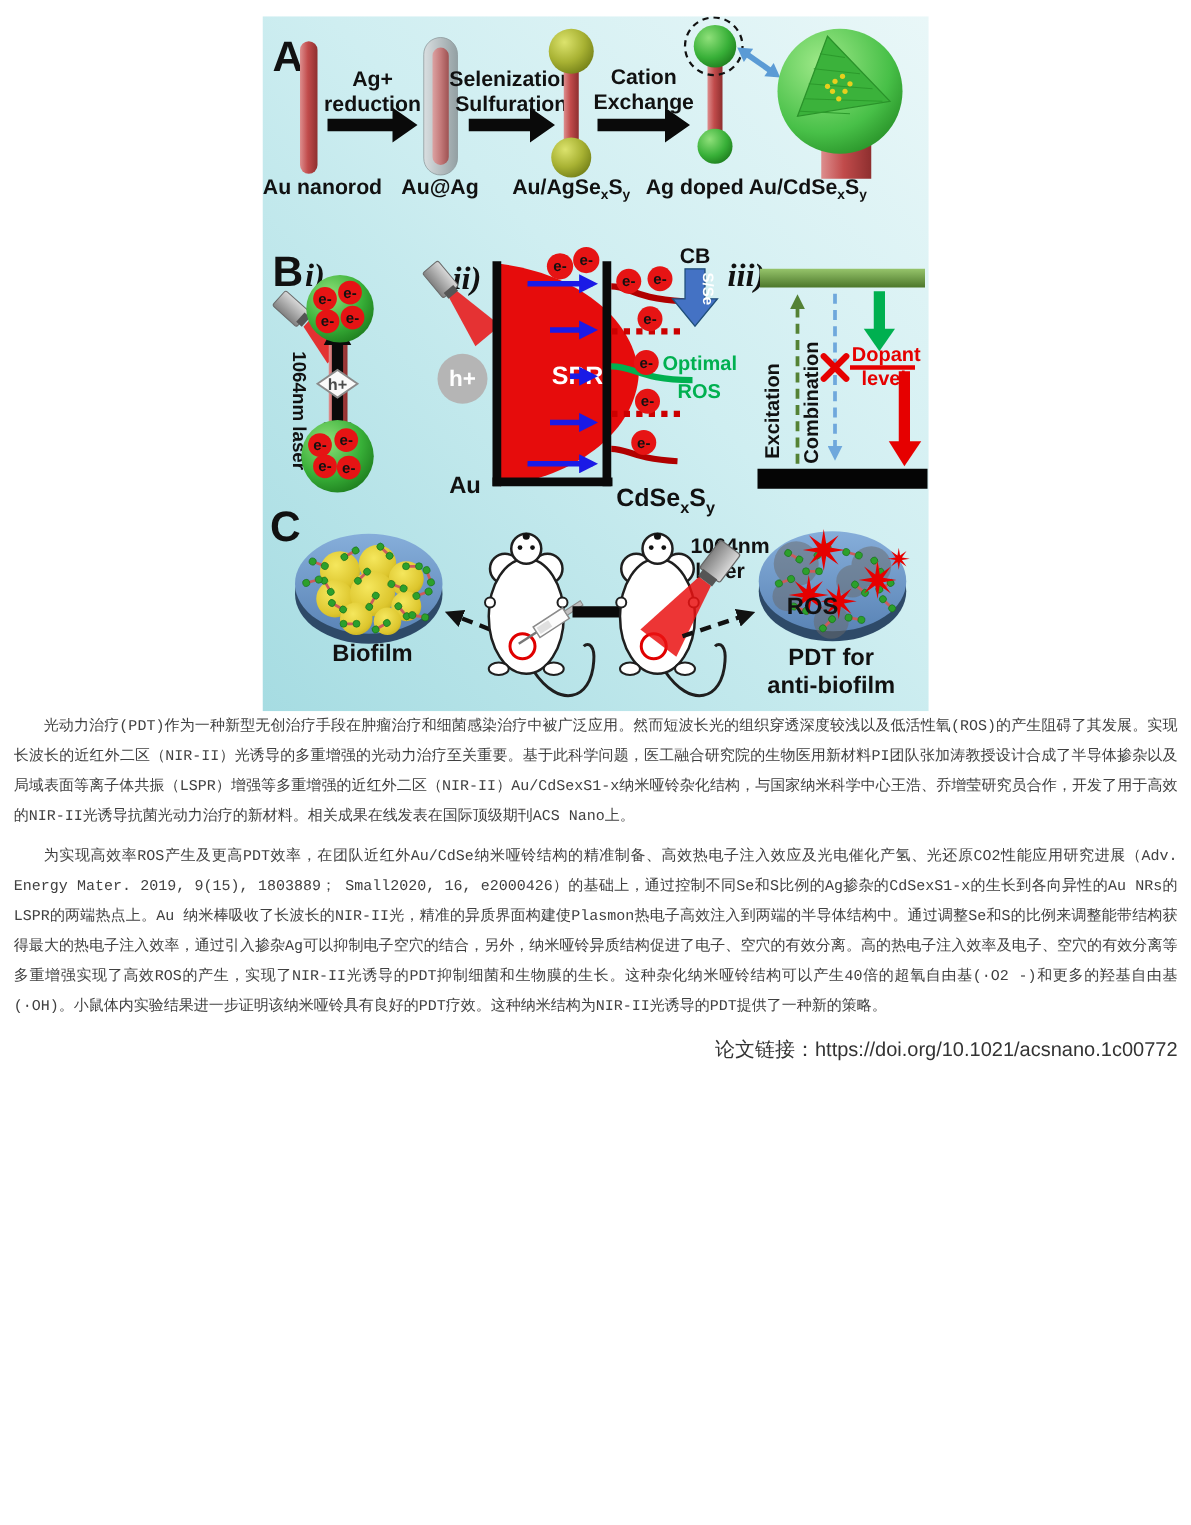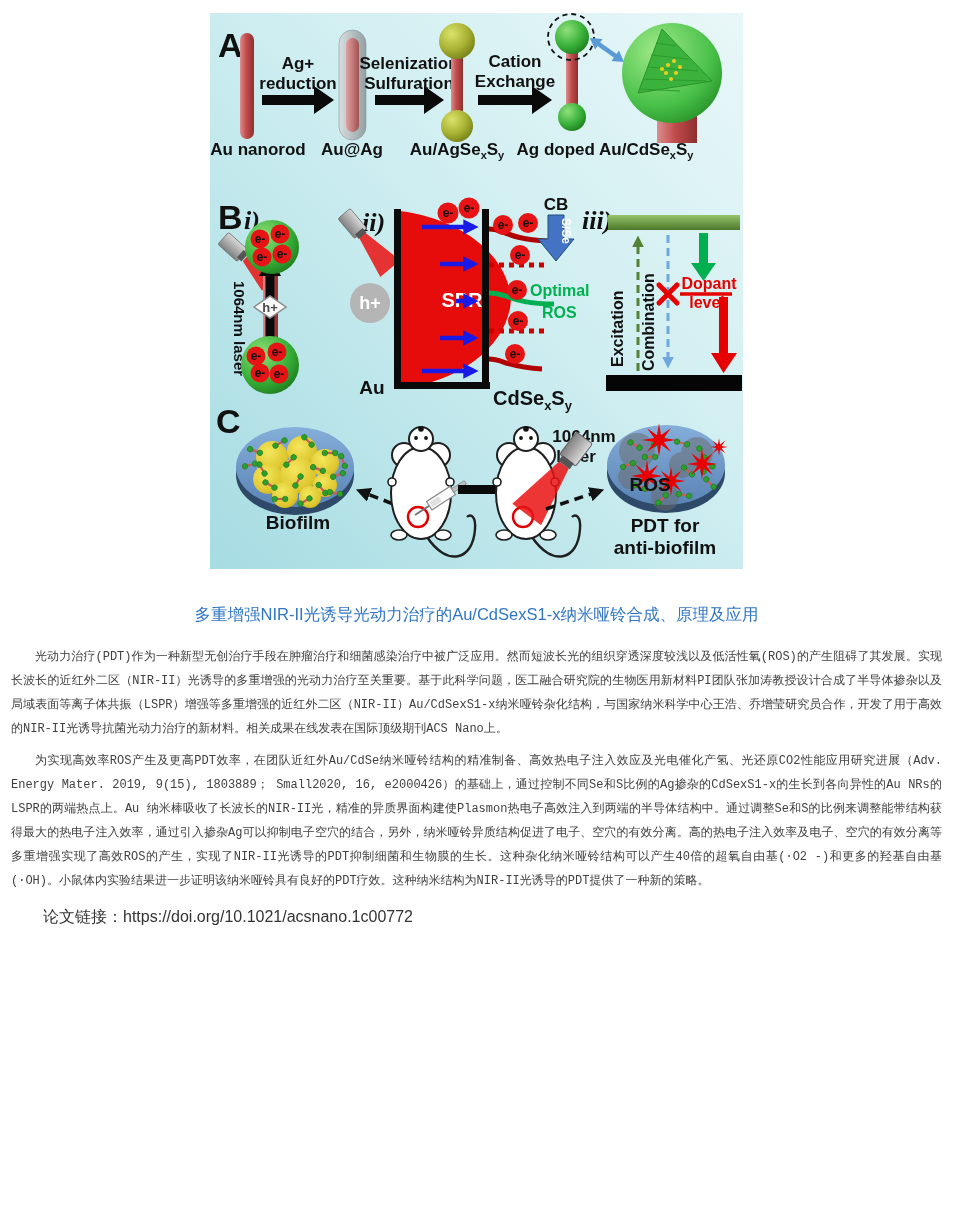--- a/index.html
+++ b/index.html
@@ -2,21 +2,21 @@
 <html><head>
 <meta charset="utf-8">
 <style>
   html,body{margin:0;padding:0;background:#ffffff;}
   body{width:953px;min-height:1220px;font-family:"Liberation Sans","DejaVu Sans",sans-serif;color:#404040;}
   .page{width:953px;overflow:hidden;}
   .hero{margin:13px auto 0;width:533px;height:556px;}
   .hero svg{display:block;}
   .title{color:#3176c4;text-align:center;font-size:16.5px;font-weight:400;margin:34px 11px 20px;line-height:22px;}
   p.body-p{font-size:12px;line-height:2;text-align:justify;text-indent:2em;margin:0 11px 8px;color:#404040;font-family:Liberation Mono, monospace;}
-  p.link-line{font-size:16px;line-height:2;text-indent:2em;margin:6px 11px 18px;color:#333;}
+  p.link-line{font-size:16px;line-height:2;text-indent:2em;margin:6px 11px 18px;color:#333;text-align:right;}
   text{font-family:"Liberation Sans","DejaVu Sans",sans-serif;}
   .roman{font-family:"Liberation Serif","DejaVu Serif",serif;font-style:italic;font-weight:bold;}
 </style>
 </head>
 <body>
 
 <div class="page">
 
   <div class="hero">
   <svg viewBox="0 0 533 556" width="533" height="556" xmlns="http://www.w3.org/2000/svg">
@@ -355,19 +355,18 @@
         <use href="#burst" transform="translate(461,468) scale(0.9)"></use>
         <use href="#burst" transform="translate(509,434) scale(0.55)"></use>
       </g>
       <text x="440" y="478" font-size="19" font-weight="bold" fill="#111" text-anchor="middle">ROS</text>
       <text x="455" y="519" font-size="19" font-weight="bold" fill="#111" text-anchor="middle">PDT for</text>
       <text x="455" y="541" font-size="19" font-weight="bold" fill="#111" text-anchor="middle">anti-biofilm</text>
     </g>
   </svg>
   </div>
 
-  <h2 class="title">多重增强NIR-II光诱导光动力治疗的Au/CdSexS1-x纳米哑铃合成、原理及应用</h2>
 
   <p class="body-p">光动力治疗(PDT)作为一种新型无创治疗手段在肿瘤治疗和细菌感染治疗中被广泛应用。然而短波长光的组织穿透深度较浅以及低活性氧(ROS)的产生阻碍了其发展。实现长波长的近红外二区（NIR-II）光诱导的多重增强的光动力治疗至关重要。基于此科学问题，医工融合研究院的生物医用新材料PI团队张加涛教授设计合成了半导体掺杂以及局域表面等离子体共振（LSPR）增强等多重增强的近红外二区（NIR-II）Au/CdSexS1-x纳米哑铃杂化结构，与国家纳米科学中心王浩、乔增莹研究员合作，开发了用于高效的NIR-II光诱导抗菌光动力治疗的新材料。相关成果在线发表在国际顶级期刊ACS Nano上。</p>
   <p class="body-p">为实现高效率ROS产生及更高PDT效率，在团队近红外Au/CdSe纳米哑铃结构的精准制备、高效热电子注入效应及光电催化产氢、光还原CO2性能应用研究进展（Adv. Energy Mater. 2019, 9(15), 1803889； Small2020, 16, e2000426）的基础上，通过控制不同Se和S比例的Ag掺杂的CdSexS1-x的生长到各向异性的Au NRs的LSPR的两端热点上。Au 纳米棒吸收了长波长的NIR-II光，精准的异质界面构建使Plasmon热电子高效注入到两端的半导体结构中。通过调整Se和S的比例来调整能带结构获得最大的热电子注入效率，通过引入掺杂Ag可以抑制电子空穴的结合，另外，纳米哑铃异质结构促进了电子、空穴的有效分离。高的热电子注入效率及电子、空穴的有效分离等多重增强实现了高效ROS的产生，实现了NIR-II光诱导的PDT抑制细菌和生物膜的生长。这种杂化纳米哑铃结构可以产生40倍的超氧自由基(·O2 -)和更多的羟基自由基(·OH)。小鼠体内实验结果进一步证明该纳米哑铃具有良好的PDT疗效。这种纳米结构为NIR-II光诱导的PDT提供了一种新的策略。</p>
   <p class="link-line">论文链接：https://doi.org/10.1021/acsnano.1c00772</p>
 
 </div>
 
 </body></html>

